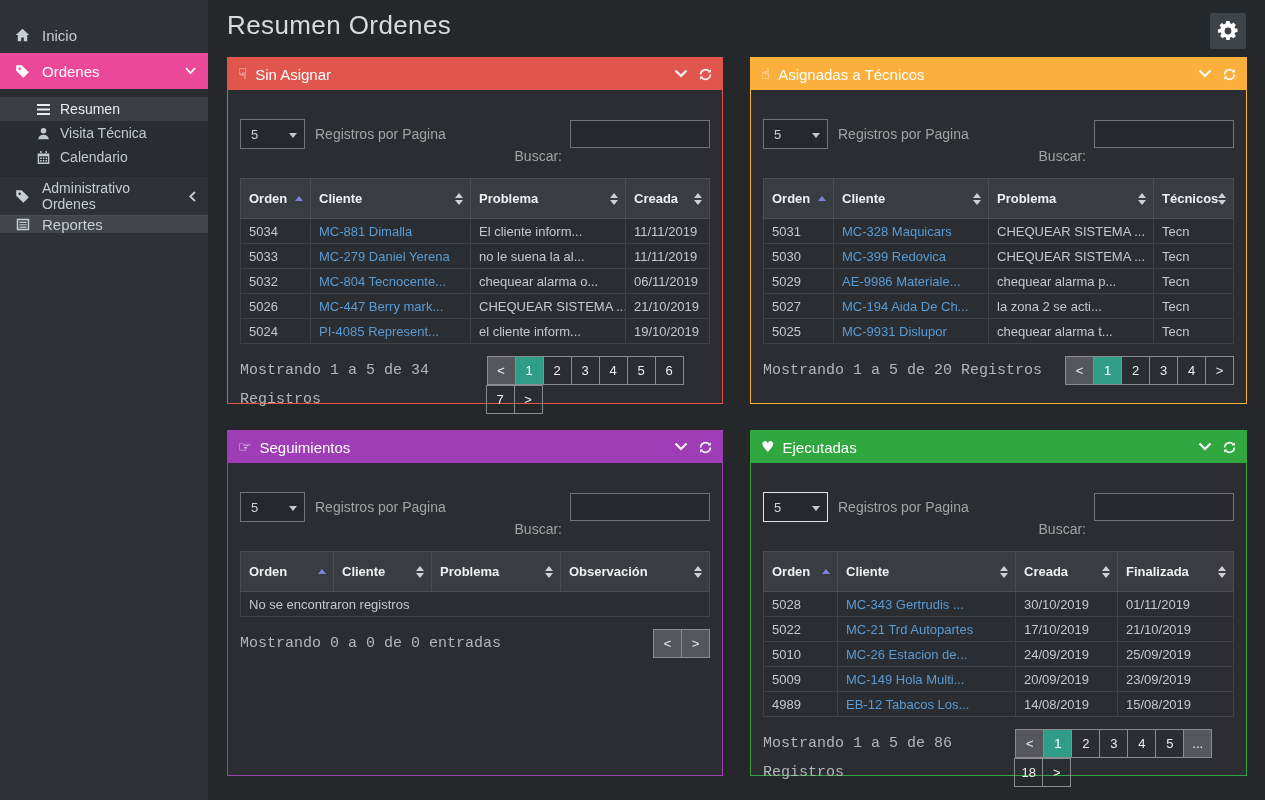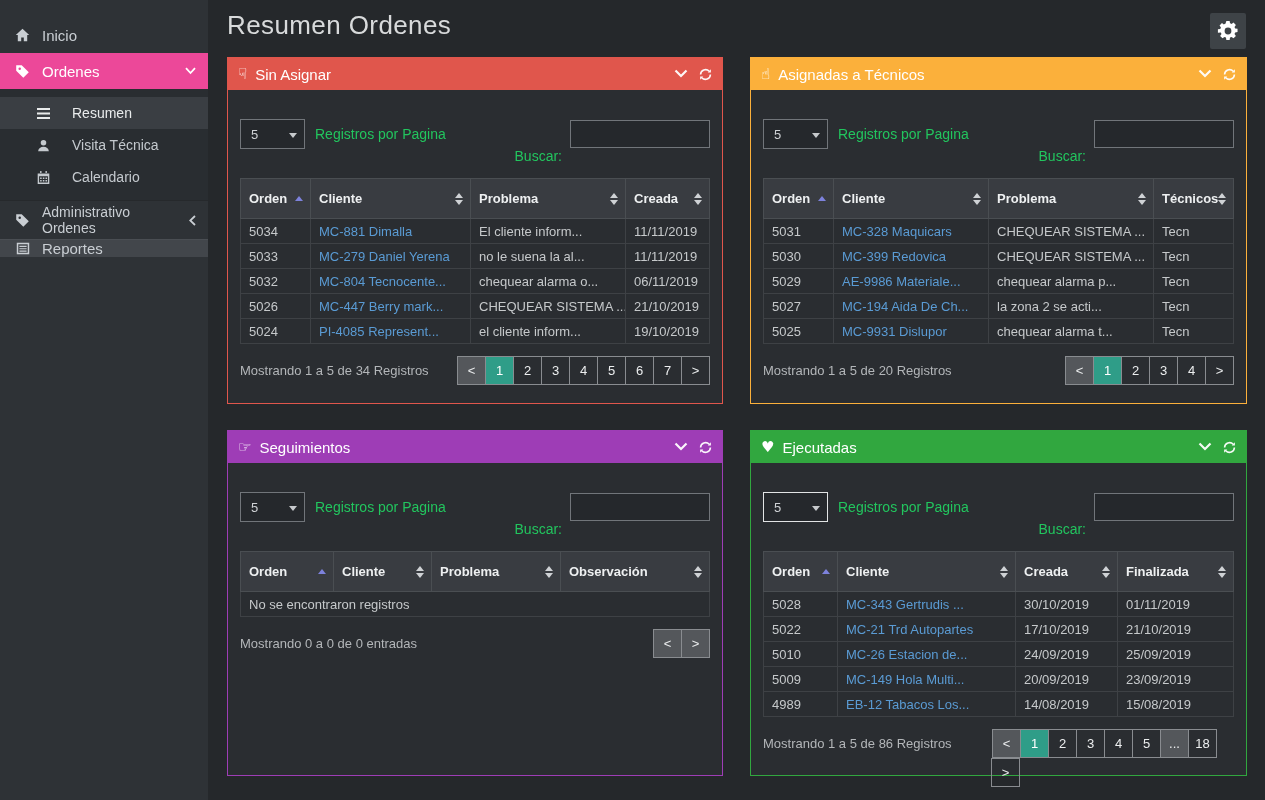--- a/index.html
+++ b/index.html
@@ -14,21 +14,21 @@
              color:#c9ced3; font-size:15px; }
   .nav-item { height:36px; display:flex; align-items:center; gap:11px;
               padding:0 12px 0 14px; cursor:pointer; position:relative; }
   .nav-ico { width:17px; display:inline-flex; justify-content:center; flex:0 0 17px; }
   .nav-item.active-parent { background:#ec4899; color:#fff; }
   .nav-item.active-parent::after { content:""; position:absolute; right:-9px; top:0;
       border-top:18px solid transparent; border-bottom:18px solid transparent;
       border-left:9px solid #2f9d88; }
   .nav-caret { margin-left:auto; display:inline-flex; }
   .submenu { background:#292d31; padding:8px 0 7px; border-bottom:1px solid #26292c; }
-  .sub-item { height:32px; display:flex; align-items:center; gap:21px;
+  .sub-item { height:24px; display:flex; align-items:center; gap:9px;
               padding:0 14px 0 36px; font-size:14px; color:#c4c9ce; cursor:pointer; }
   .sub-item.active { background:#3a3e43; color:#e9ebec; }
   .sub-item .nav-ico { flex:0 0 15px; width:15px; }
   .nav-item.admin { height:38px; font-size:14px; }
   .nav-item.reportes { height:18px; background:#42464b; border-top:1px solid #4a4e53; }
   
   .main { flex:1; background:#25282b; position:relative; }
   .topbar { height:57px; position:relative; padding-left:19px; }
   .topbar h1 { margin:0; padding-top:10px; font-size:26px; font-weight:300;
                color:#d8dadb; letter-spacing:.4px; }
@@ -54,21 +54,21 @@
   .controls { display:flex; align-items:center; margin-top:3px; }
   .select-wrap { position:relative; width:65px; height:30px; flex:0 0 65px;
       border:1px solid #71757a; background:#25282c; display:inline-block; }
   .select-wrap.focused { border-color:#e2e4e5; }
   .select-wrap::after { content:""; position:absolute; right:7px; top:13px;
       border-left:4px solid transparent; border-right:4px solid transparent;
       border-top:5px solid #c6c9cc; pointer-events:none; }
   .select-wrap select { appearance:none; -webkit-appearance:none; width:100%; height:100%;
       background:transparent; border:0; color:#cfd2d5; font-size:13px;
       padding:0 18px 0 10px; font-family:inherit; }
-  .ctl-label { color:#22c55e; font-size:14px; margin-left:10px; white-space:nowrap; }
+  .ctl-label { color:#a3a3a3; font-size:14px; margin-left:10px; white-space:nowrap; }
   .spacer { flex:1; }
   .search-label { margin-right:8px; margin-left:0;margin-top:44px; }
   .search { width:140px; height:28px; background:#25282c; border:1px solid #71757a;
             color:#dfe1e2; padding:0 8px; font-size:13px; font-family:inherit; }
   
   .grid { width:100%; margin-top:14px; border-collapse:collapse; table-layout:fixed;
           font-size:13px; }
   .grid th { background:#393c41; color:#eef0f1; font-weight:bold; text-align:left;
       padding:4px 20px 4px 8px; border:1px solid #4a4e52; position:relative;
       white-space:nowrap; overflow:hidden; height:40px; }
@@ -91,21 +91,21 @@
   [data-panel="0"] th:nth-child(3){width:155px}
   [data-panel="1"] th:nth-child(1){width:70px}  [data-panel="1"] th:nth-child(2){width:155px}
   [data-panel="1"] th:nth-child(3){width:165px}
   [data-panel="2"] th:nth-child(1){width:93px}  [data-panel="2"] th:nth-child(2){width:98px}
   [data-panel="2"] th:nth-child(3){width:129px}
   [data-panel="3"] th:nth-child(1){width:74px}  [data-panel="3"] th:nth-child(2){width:178px}
   [data-panel="3"] th:nth-child(3){width:102px}
   
   .pager { margin-top:12px; display:flex; justify-content:space-between;
            align-items:flex-start; }
-  .footer-text { color:#b3b6b9; font-size:13px; line-height:29px; }
+  .footer-text { color:#b3b6b9; font-size:15px; line-height:29px;font-family:Liberation Mono, monospace; }
   .pages { display:flex; flex-wrap:wrap; }
   .pages.wrap { width:242px; justify-content:flex-start; }
   .pg { min-width:29px; height:29px; background:transparent; border:1px solid #898c90;
       color:#eceeef; font-size:13px; font-family:inherit; padding:0 5px; cursor:pointer;
       display:inline-flex; align-items:center; justify-content:center; }
   .pg + .pg { margin-left:-1px; }
   .pg.muted { background:#54575b; }
   .pg.active { background:#2f9d88; color:#fff; }
   svg { display:block; }
 </style>

